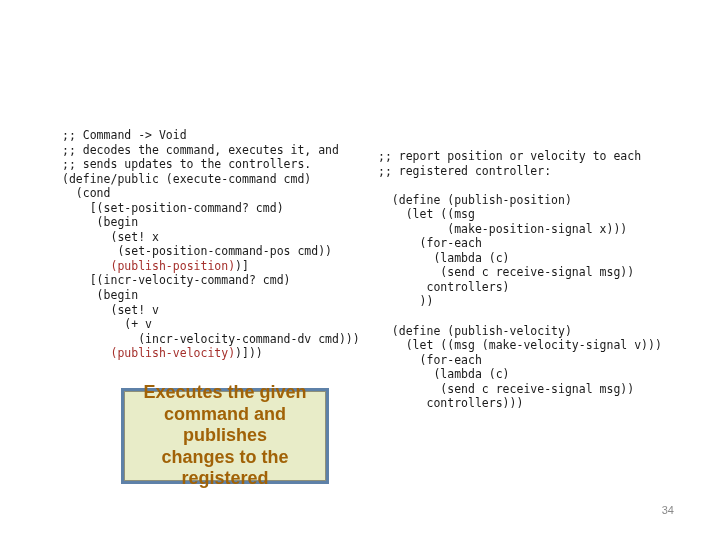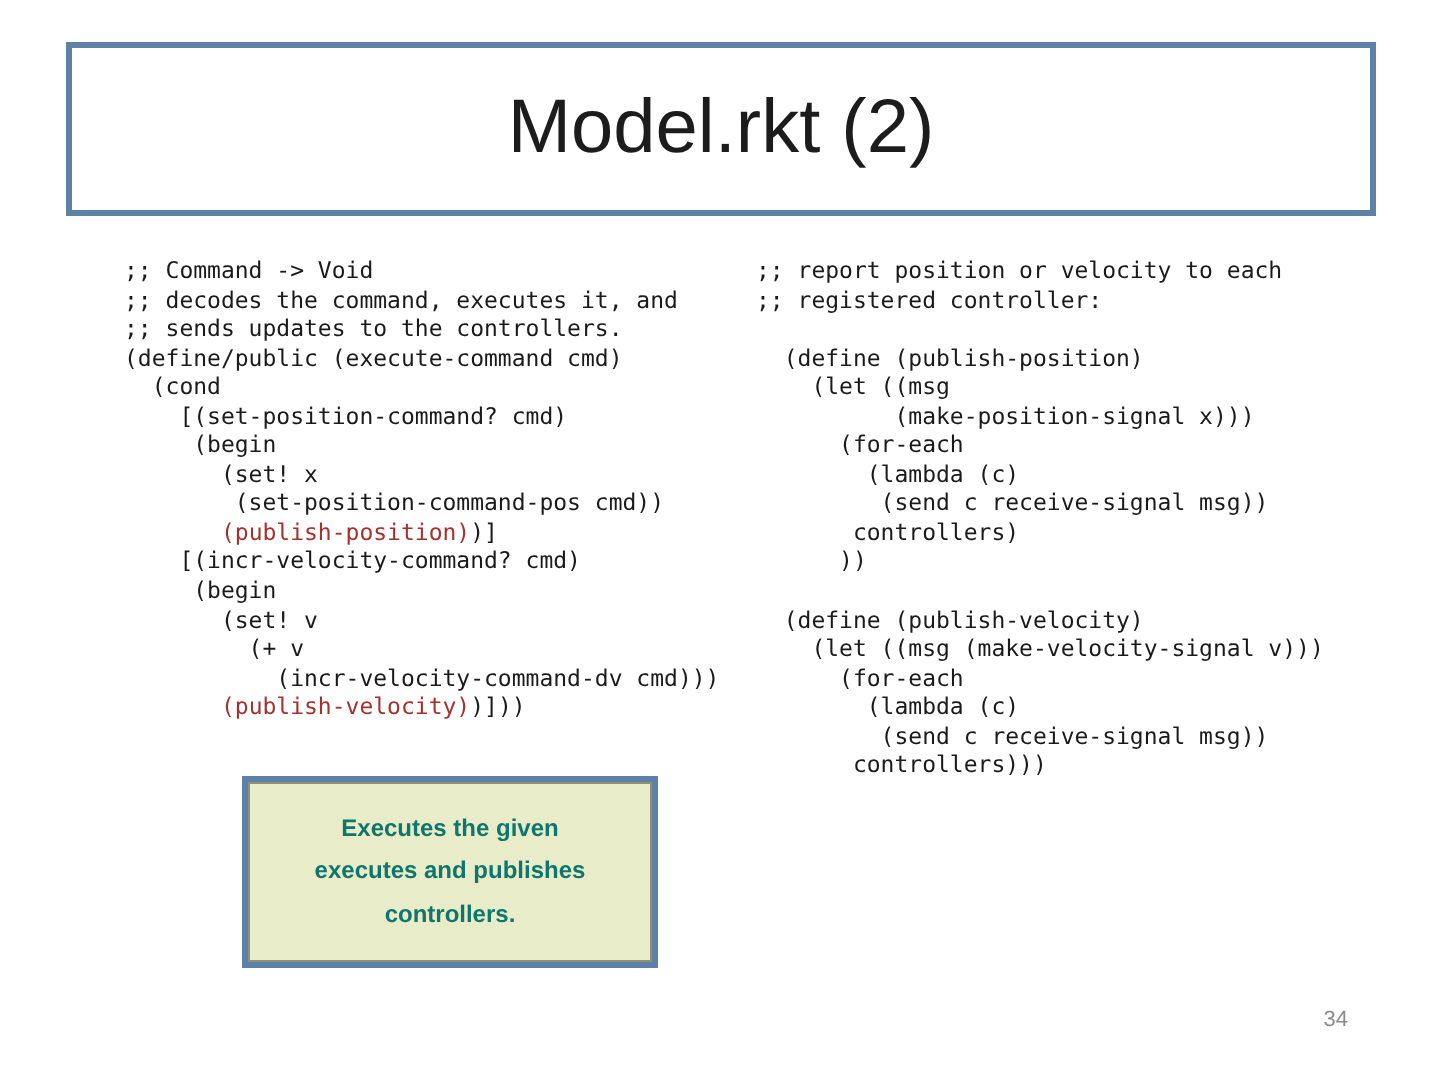--- a/index.html
+++ b/index.html
@@ -33,62 +33,59 @@
     position: absolute;
     top: 128px;
     font-family: "DejaVu Sans Mono", monospace;
     font-weight: normal;
     font-size: 11.5px;
     line-height: 14.55px;
     white-space: pre;
     color: var(--code-text, #1a1a1a);
   }
   .code.left  { left: 62px; }
-  .code.right { left: 378px; }
+  .code.right { left: 378px; margin-top: 21px; }
   .code .red  { color: var(--code-red, #a5302c); }
   .callout {
     position: absolute;
     left: 121px; top: 388px;
     width: 208px; height: 96px;
     background: var(--callout-bg, #e8ecc8);
     border: 3px solid var(--accent, #5e81a8);
     box-shadow: inset 0 0 0 1px rgba(70, 70, 55, 0.55);
     display: flex; flex-direction: column;
     align-items: center; justify-content: center;
     text-align: center;
   }
   .callout .line {
-    font-size: 12px;
+    font-size: 18px;
     font-weight: bold;
     line-height: 21.5px;
-    color: #0f766e;
+    color: #a16207;
     font-family: "Liberation Sans", sans-serif;
   }
   .page-number {
     position: absolute;
     top: 504px; right: 46px;
     font-size: 11px;
     color: var(--page-gray, #8a8a8a);
     font-family: "Liberation Sans", sans-serif;
   }
 </style>
 </head>
 <body>
 
 <div class="slide">
 
-  <div class="title-box">
-    <div class="title">Model.rkt (2)</div>
-  </div>
 
   <div class="code left"><div><span>;; Command -&gt; Void</span></div><div><span>;; decodes the command, executes it, and</span></div><div><span>;; sends updates to the controllers.</span></div><div><span>(define/public (execute-command cmd)</span></div><div><span>  (cond</span></div><div><span>    [(set-position-command? cmd)</span></div><div><span>     (begin</span></div><div><span>       (set! x</span></div><div><span>        (set-position-command-pos cmd))</span></div><div><span>       </span><span class="red">(publish-position)</span><span>)]</span></div><div><span>    [(incr-velocity-command? cmd)</span></div><div><span>     (begin</span></div><div><span>       (set! v</span></div><div><span>         (+ v</span></div><div><span>           (incr-velocity-command-dv cmd)))</span></div><div><span>       </span><span class="red">(publish-velocity)</span><span>)]))</span></div></div>
 
   <div class="code right"><div><span>;; report position or velocity to each</span></div><div><span>;; registered controller:</span></div><div>&nbsp;</div><div><span>  (define (publish-position)</span></div><div><span>    (let ((msg</span></div><div><span>          (make-position-signal x)))</span></div><div><span>      (for-each</span></div><div><span>        (lambda (c)</span></div><div><span>         (send c receive-signal msg))</span></div><div><span>       controllers)</span></div><div><span>      ))</span></div><div>&nbsp;</div><div><span>  (define (publish-velocity)</span></div><div><span>    (let ((msg (make-velocity-signal v)))</span></div><div><span>      (for-each</span></div><div><span>        (lambda (c)</span></div><div><span>         (send c receive-signal msg))</span></div><div><span>       controllers)))</span></div></div>
 
   <div class="callout">
     <div class="line">Executes the given</div>
-    <div class="line">executes and publishes</div>
-    <div class="line">controllers.</div>
+    <div class="line">command and publishes</div>
+    <div class="line">changes to the registered</div>
   </div>
 
   <div class="page-number">34</div>
 
 </div>
 
 </body></html>

